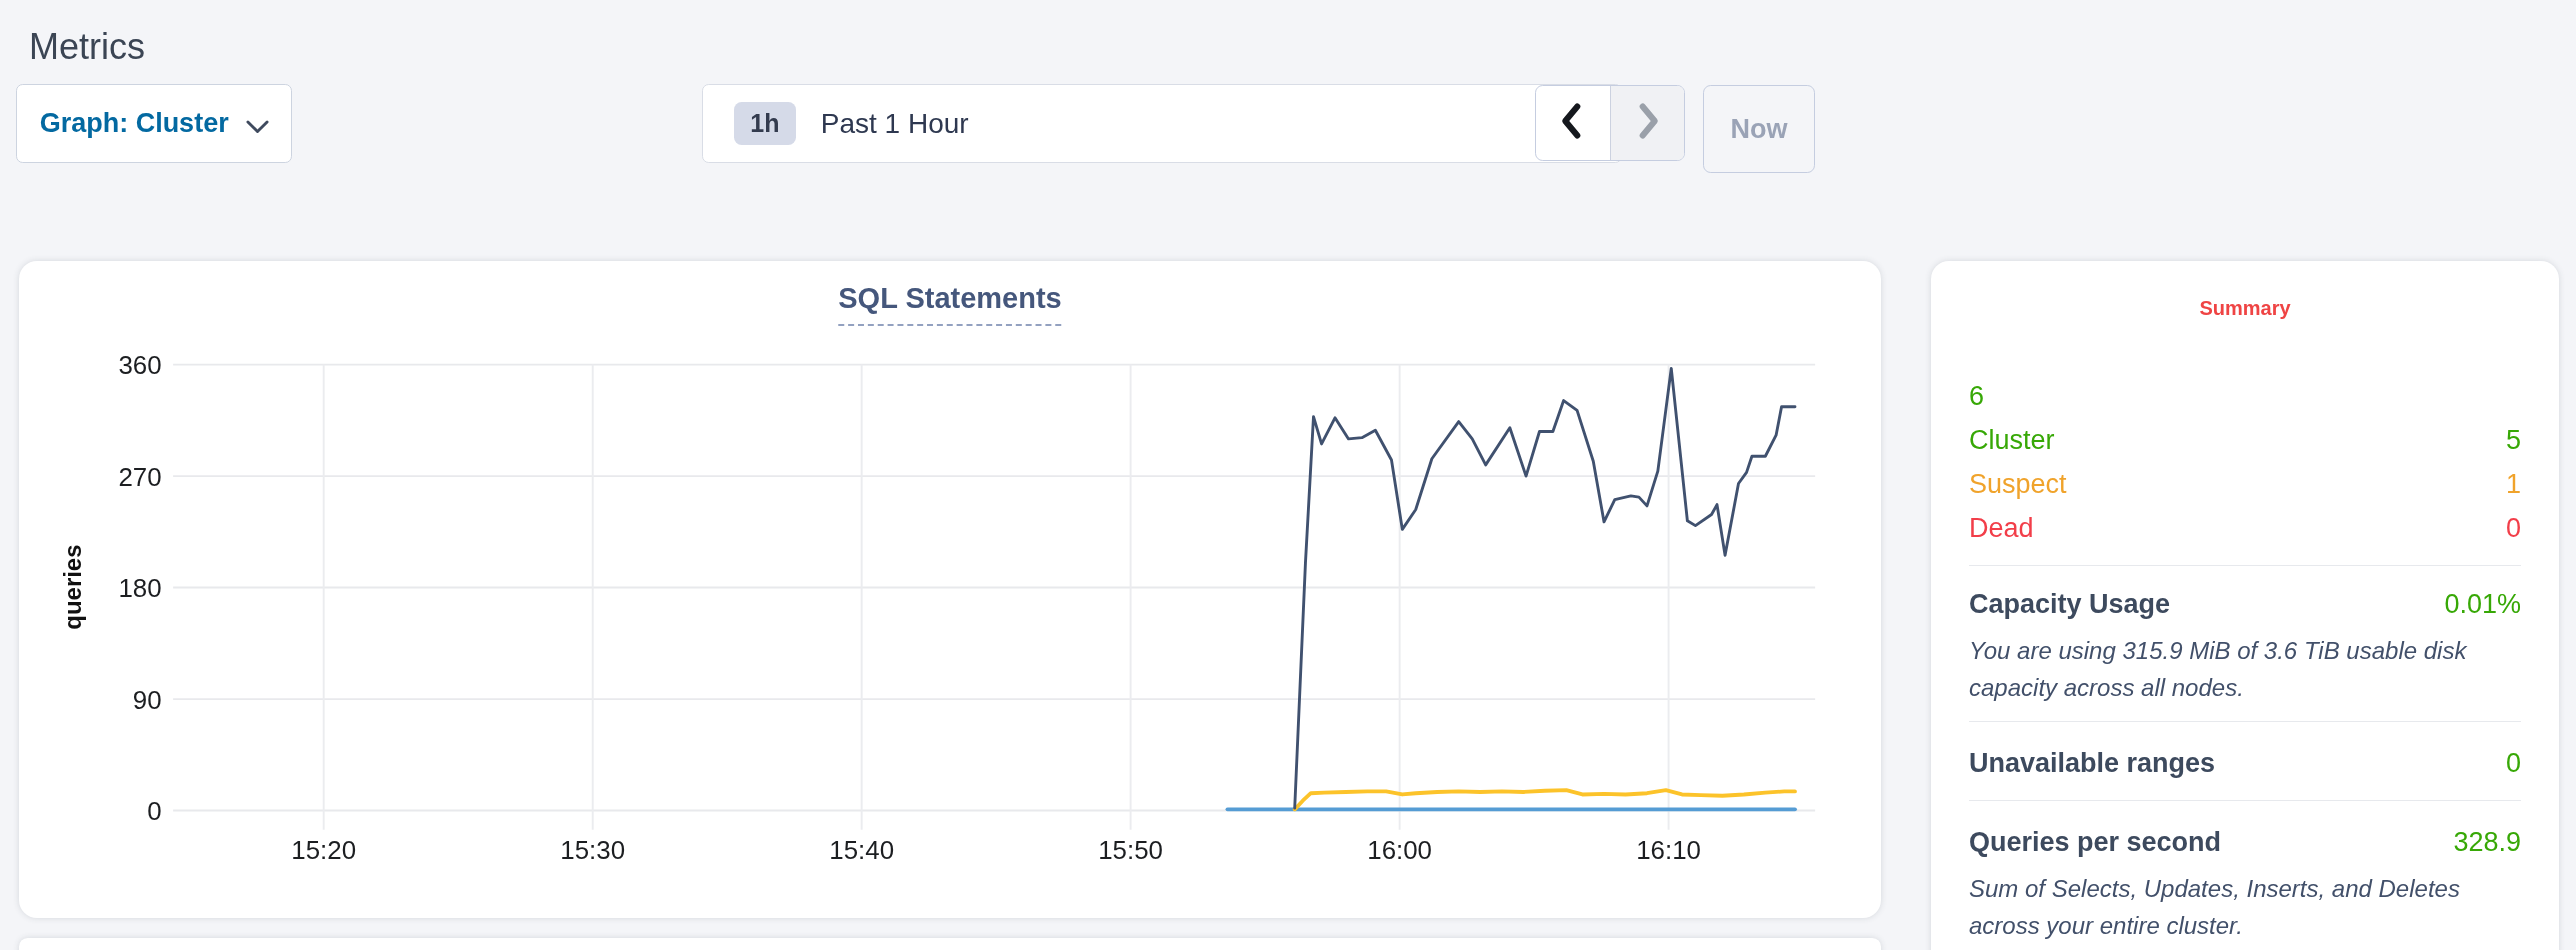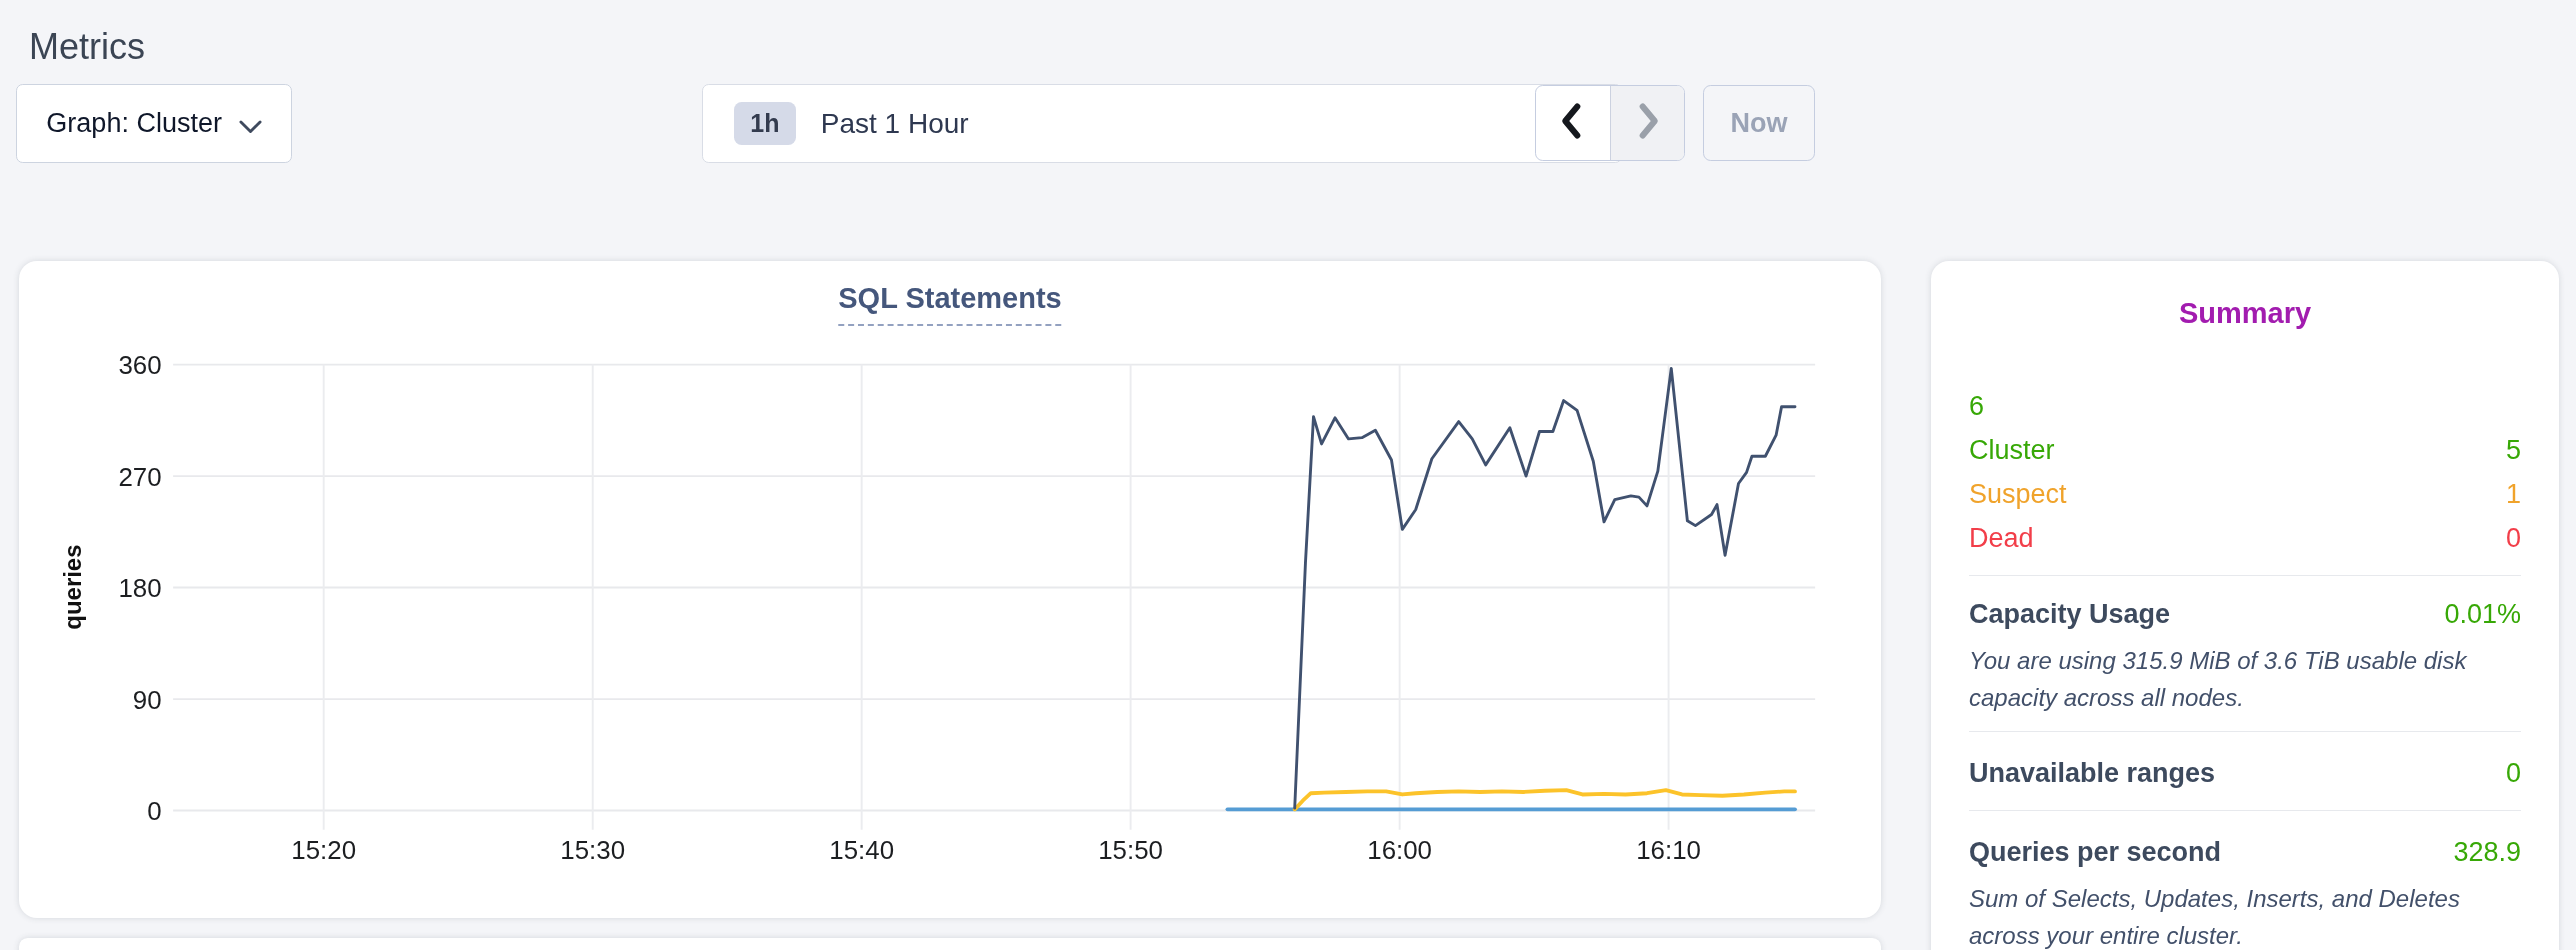--- a/index.html
+++ b/index.html
@@ -3,53 +3,53 @@
 <meta charset="utf-8">
 <style>
   html,body{margin:0;padding:0;}
   body{background:#f4f5f8;font-family:"Liberation Sans",sans-serif;color:#242a35;}
   .viewport{position:relative;width:2576px;height:950px;overflow:hidden;background:#f4f5f8;}
 
   .page-title{position:absolute;left:29px;top:1.9px;font-size:36px;font-weight:500;color:#3b4554;}
 
   .btn{position:absolute;top:84px;height:79px;background:#ffffff;border:1.9px solid #cdd4e0;border-radius:6.7px;
        box-sizing:border-box;display:flex;align-items:center;justify-content:center;gap:17.3px;
-       font-size:27px;font-weight:400;color:#0f172a;cursor:pointer;}
+       font-size:27px;font-weight:700;color:#0369a1;cursor:pointer;}
   .btn .chev{margin-top:3.8px;}
   #graph-btn{left:16.3px;width:276px;}
   #dashboard-btn{left:317px;width:360px;}
 
   .time-selector{position:absolute;left:702px;top:84px;width:920px;height:79px;background:#ffffff;
        border:1.9px solid #d9dde6;border-radius:6.7px;box-sizing:border-box;display:flex;align-items:center;
        padding:0 31px;cursor:pointer;}
   .time-badge{background:#d5dae8;border-radius:7.7px;padding:6.7px 16.3px;font-size:25px;font-weight:700;color:#333b4e;}
   .time-label{margin-left:25px;font-size:28px;font-weight:500;color:#2e3850;}
   .time-selector .chev{margin-left:auto;margin-top:3.8px;}
 
   .arrow-group{position:absolute;left:1535px;top:85px;width:150px;height:76px;border:1.9px solid #c5cde0;
        border-radius:7.7px;box-sizing:border-box;display:flex;overflow:hidden;background:#ffffff;}
   .arrow-half{flex:1;display:flex;align-items:center;justify-content:center;cursor:pointer;}
   .arrow-half.next{background:#f0f1f4;border-left:1.9px solid #ccd2e0;cursor:default;}
 
-  .now-btn{position:absolute;left:1703px;top:85px;width:112px;height:76px;border:1.9px solid #c5cde0;
+  .now-btn{position:absolute;left:1703px;top:85px;width:112px;height:88px;border:1.9px solid #c5cde0;
        border-radius:7.7px;box-sizing:border-box;background:transparent;display:flex;align-items:center;
        justify-content:center;font-size:27px;font-weight:700;color:#9aa3b6;}
 
   .card{position:absolute;background:#ffffff;border-radius:18px;box-shadow:0 0 6.7px rgba(56,66,82,0.16);}
   .chart-card{left:19px;top:261px;width:1862px;height:657px;}
   .chart-title{position:absolute;left:50%;transform:translateX(-50%);top:21px;font-size:29px;font-weight:700;
        color:#45577c;border-bottom:2.9px dashed #93a1c0;padding-bottom:8.6px;white-space:nowrap;cursor:help;}
   #chart-svg{position:absolute;left:0;top:0;}
   #chart-svg text{font-family:"Liberation Sans",sans-serif;font-size:27px;fill:#1c1e21;}
   #chart-svg text.axis-title{font-size:25px;font-weight:bold;fill:#111;}
 
   .next-card-sliver{left:19px;top:938px;width:1862px;height:38px;border-radius:8.6px 8.6px 0 0;}
 
   .summary-card{left:1931px;top:261px;width:628px;height:758px;box-sizing:border-box;padding:0 38px;}
-  .summary-heading{margin:36px 0 0;text-align:center;font-size:29px;font-weight:700;color:#a21caf;}
+  .summary-heading{margin:36px 0 0;text-align:center;font-size:20px;font-weight:700;color:#ef4444;}
   .srow{display:flex;justify-content:space-between;align-items:baseline;font-size:27px;line-height:44px;}
   .srow .left-group{display:flex;gap:25px;align-items:baseline;}
   .rows-block{margin-top:54px;}
   .lbl-strong{font-weight:700;color:#3d4a5e;}
   .link{color:#2065f0;cursor:pointer;text-decoration:none;}
   .green{color:#37a806;}
   .orange{color:#f0a32b;}
   .red{color:#f23e49;}
   hr.div{border:none;border-top:1.9px solid #e7e9ed;margin:15.4px 0 0;}
   .desc{font-size:24px;line-height:37px;color:#42506a;margin-top:5.8px;font-style:italic;}

